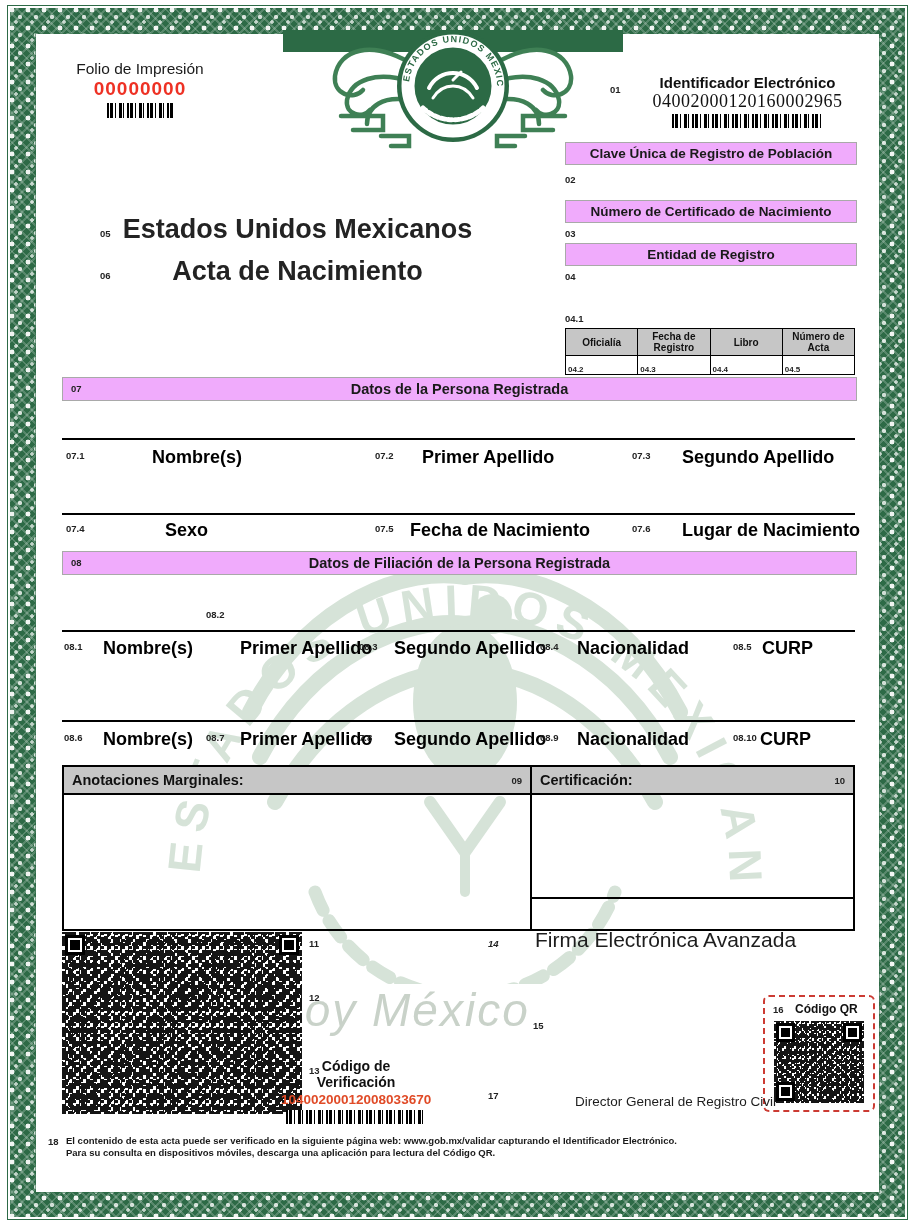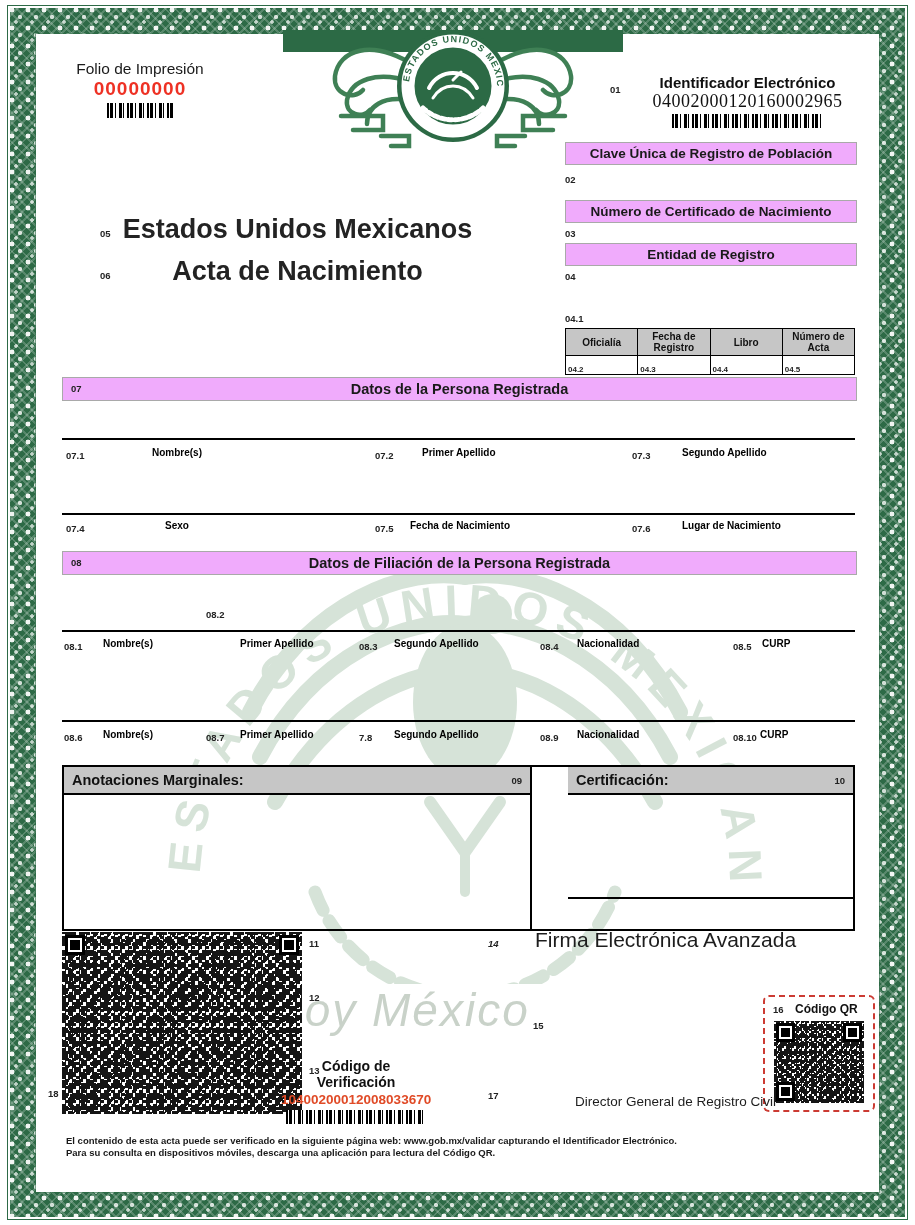--- a/index.html
+++ b/index.html
@@ -13,21 +13,21 @@
       radial-gradient(circle at 12px 11px, rgba(255,255,255,.78) 1.9px, transparent 2.4px),
       radial-gradient(circle at 8px 16px, rgba(255,255,255,.7) 1.5px, transparent 2px),
       repeating-linear-gradient(45deg, rgba(255,255,255,.2) 0 2px, transparent 2px 7px),
       repeating-linear-gradient(-45deg, rgba(255,255,255,.2) 0 2px, transparent 2px 7px);
     background-size:16px 18px,16px 18px,16px 18px,auto,auto;
     box-shadow:inset 0 0 0 2px #ffffff, 0 0 0 1px #2d6a46;}
   .content{position:absolute;left:38px;top:36px;right:38px;bottom:35px;background:#fff;
     box-shadow:0 0 0 2px #fff,0 0 0 3px rgba(45,106,70,.55);}
   .abs{position:absolute;}
   .ref{font-size:9.5px;font-weight:bold;color:#222;}
-  .lbl{font-size:10px;font-weight:bold;color:#000;white-space:nowrap;}
+  .lbl{font-size:18px;font-weight:bold;color:#000;white-space:nowrap;}
   .graybar{background:#f0abfc;border:1px solid #a9a9a9;text-align:center;
     font-weight:bold;color:#1a1a1a;}
   .hline{background:#000;height:2px;}
   .barcode{background:repeating-linear-gradient(90deg,#000 0 2px,#fff 2px 3px,#000 3px 6px,#fff 6px 8px,#000 8px 9px,#fff 9px 12px,#000 12px 15px,#fff 15px 16px,#000 16px 17px,#fff 17px 20px);}
   .matrix{background-color:#fff;background-image:
       repeating-conic-gradient(#151515 0% 25%, transparent 0% 50%),
       repeating-conic-gradient(transparent 0% 30%, #151515 0% 55%, transparent 0% 80%),
       repeating-conic-gradient(#151515 0% 20%, transparent 0% 60%);
     background-size:7px 7px,11px 11px,13px 13px;background-position:0 0,3px 2px,6px 5px;}
   .qrsmall{background-color:#fff;background-image:
@@ -203,21 +203,21 @@
   <span class="abs lbl" style="left:760px;top:729px;z-index:2;">CURP</span>
 
   <div class="abs" style="left:62px;top:765px;width:793px;height:166px;border:2px solid #000;box-sizing:border-box;z-index:2;display:flex;">
     <div style="width:468px;border-right:2px solid #000;box-sizing:border-box;">
       <div class="boxhead">
         <span>Anotaciones Marginales:</span>
         <span class="ref">09</span>
       </div>
       <div style="height:136px;"></div>
     </div>
-    <div style="flex:1;padding-left:36px;">
+    <div style="flex:1;">
       <div class="boxhead">
         <span>Certificación:</span>
         <span class="ref">10</span>
       </div>
       <div style="height:104px;border-bottom:2px solid #000;box-sizing:border-box;"></div>
     </div>
   </div>
 
   <div class="abs matrix" style="left:62px;top:932px;width:240px;height:182px;z-index:2;">
     <div class="finder" style="left:3px;top:3px;width:14px;height:14px;"></div>
@@ -245,16 +245,16 @@
 
   <div class="abs" style="left:281px;top:1058px;width:150px;text-align:center;z-index:2;">
     <div style="font-size:14px;font-weight:bold;">Código de Verificación</div>
     <div style="font-size:13.5px;font-weight:bold;color:#e04a26;margin-top:2px;">10400200012008033670</div>
     <div class="barcode" style="width:140px;height:14px;margin:3px auto 0;"></div>
   </div>
 
   <span class="abs ref" style="left:488px;top:1090px;z-index:2;">17</span>
   <div class="abs" style="left:575px;top:1094px;font-size:13.5px;color:#1d1d1d;z-index:2;">Director General de Registro Civil</div>
 
-  <span class="abs ref" style="left:48px;top:1088px;z-index:2;">18</span>
+  <span class="abs ref" style="left:48px;top:1136px;z-index:2;">18</span>
   <div class="abs" style="left:66px;top:1135px;width:790px;font-size:9.5px;font-weight:bold;color:#1a1a1a;z-index:2;">El contenido de esta acta puede ser verificado en la siguiente página web: www.gob.mx/validar  capturando el Identificador Electrónico.</div>
   <div class="abs" style="left:66px;top:1147px;width:790px;font-size:9.5px;font-weight:bold;color:#1a1a1a;z-index:2;">Para su consulta en dispositivos móviles, descarga una aplicación para lectura del Código QR.</div>
 </div>
 
 </body></html>

